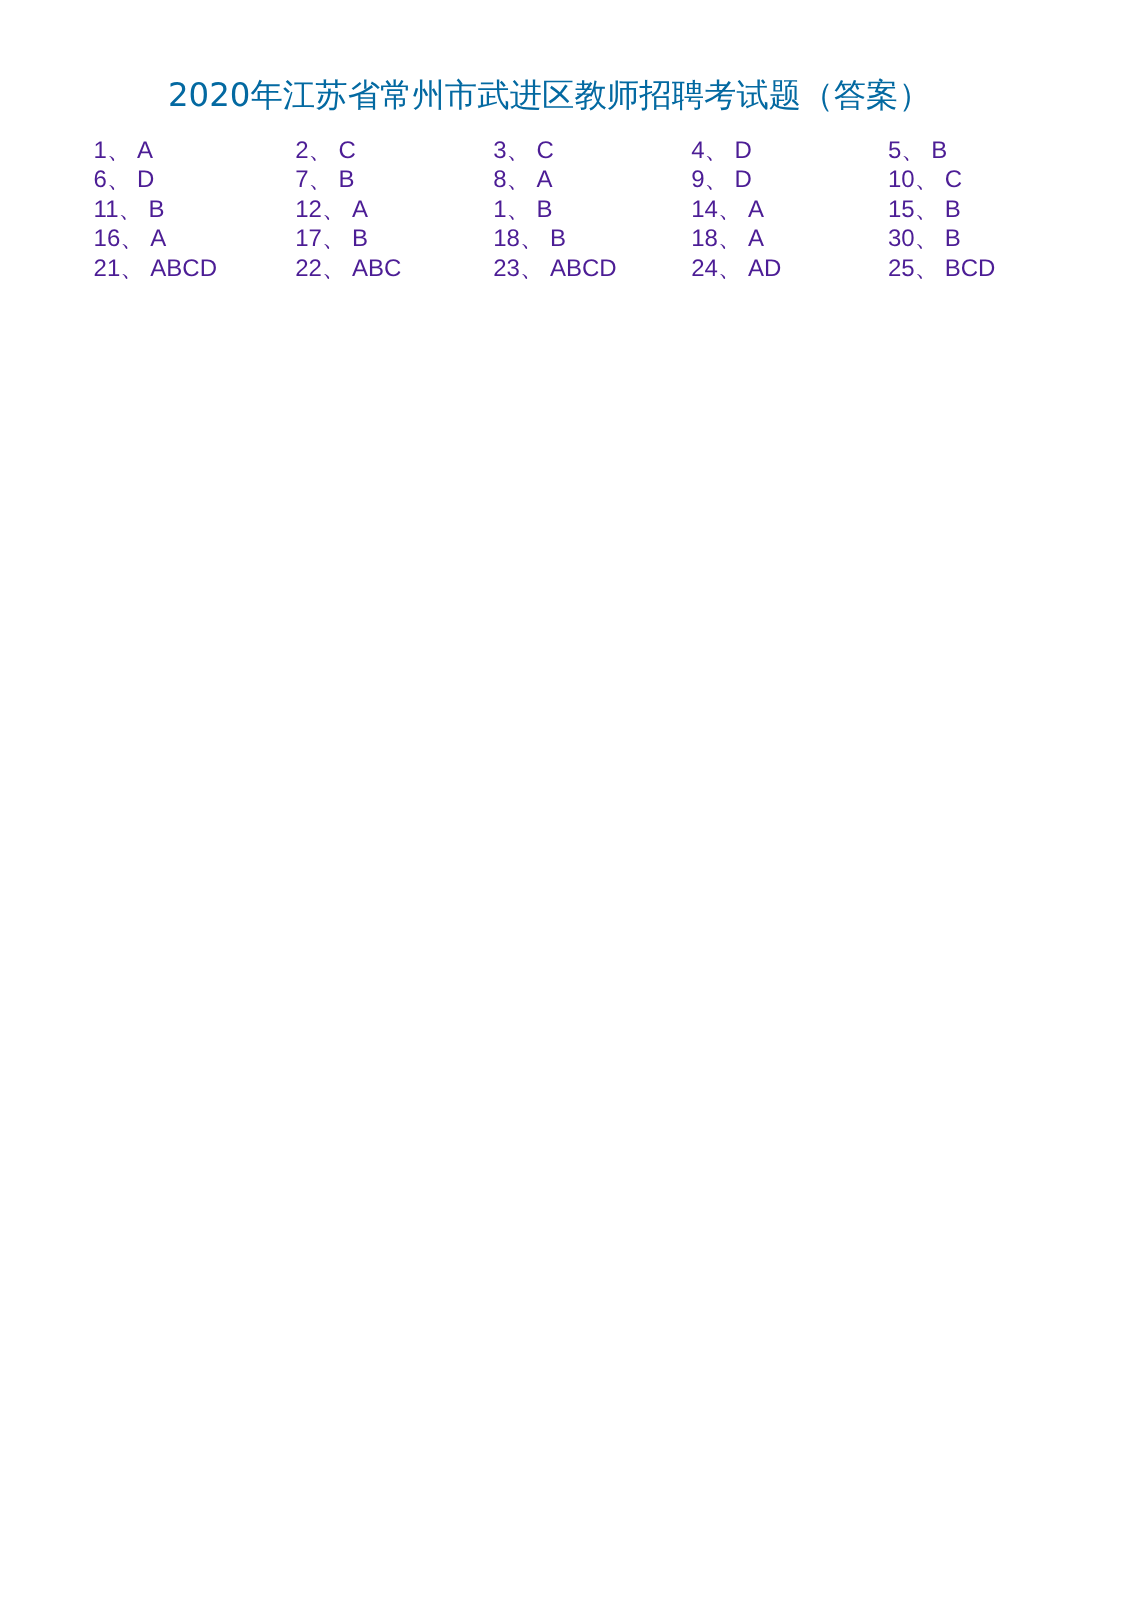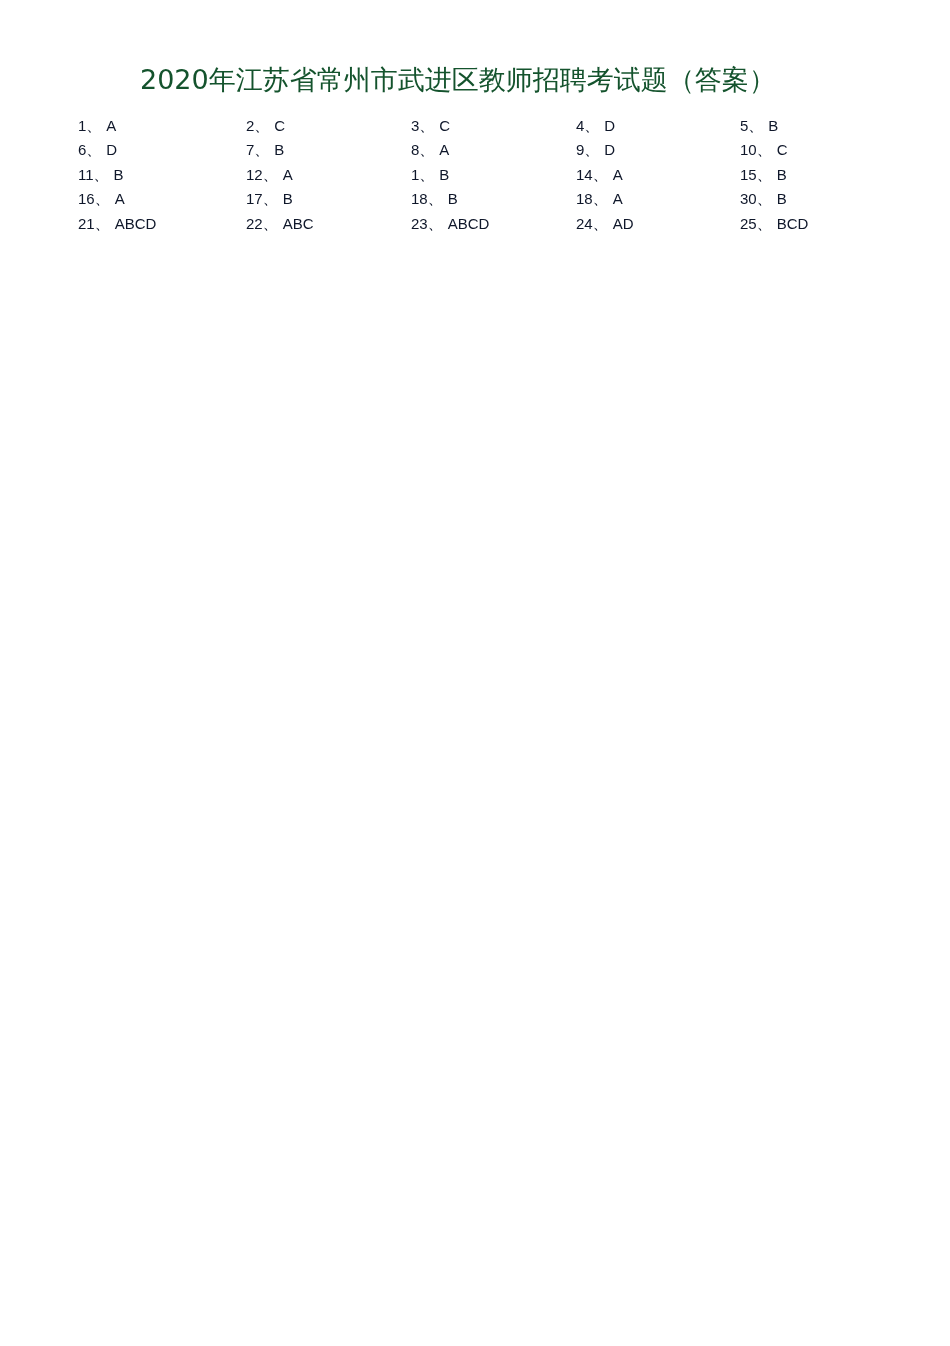--- a/index.html
+++ b/index.html
@@ -29,42 +29,42 @@
   
   #doc-title {
     position: absolute;
     left: 140px;
     top: 62px;
     width: 680px;
     font-size: 27px;
     line-height: 36px;
     font-weight: 400;
     letter-spacing: 0px;
-    color: #14532d;
+    color: #0369a1;
     white-space: nowrap;
     font-family: "DejaVu Sans", "Liberation Sans", sans-serif;
   }
 
   
   #answer-grid {
     position: absolute;
     left: 78px;
     top: 114px;
     width: 800px;
   }
   .answer-row {
     display: flex;
     height: 24.4px;
     align-items: flex-start;
   }
   .answer-cell {
-    font-size: 15px;
+    font-size: 20px;
     line-height: 24.4px;
     white-space: nowrap;
-    color: #0f172a;
+    color: #4c1d95;
     font-family: "Liberation Sans", "DejaVu Sans", sans-serif;
   }
   
   .answer-cell:nth-child(1) { width: 168px; }
   .answer-cell:nth-child(2) { width: 165px; }
   .answer-cell:nth-child(3) { width: 165px; }
   .answer-cell:nth-child(4) { width: 164px; }
   .answer-cell:nth-child(5) { width: 138px; }
 
   .q-num { }

